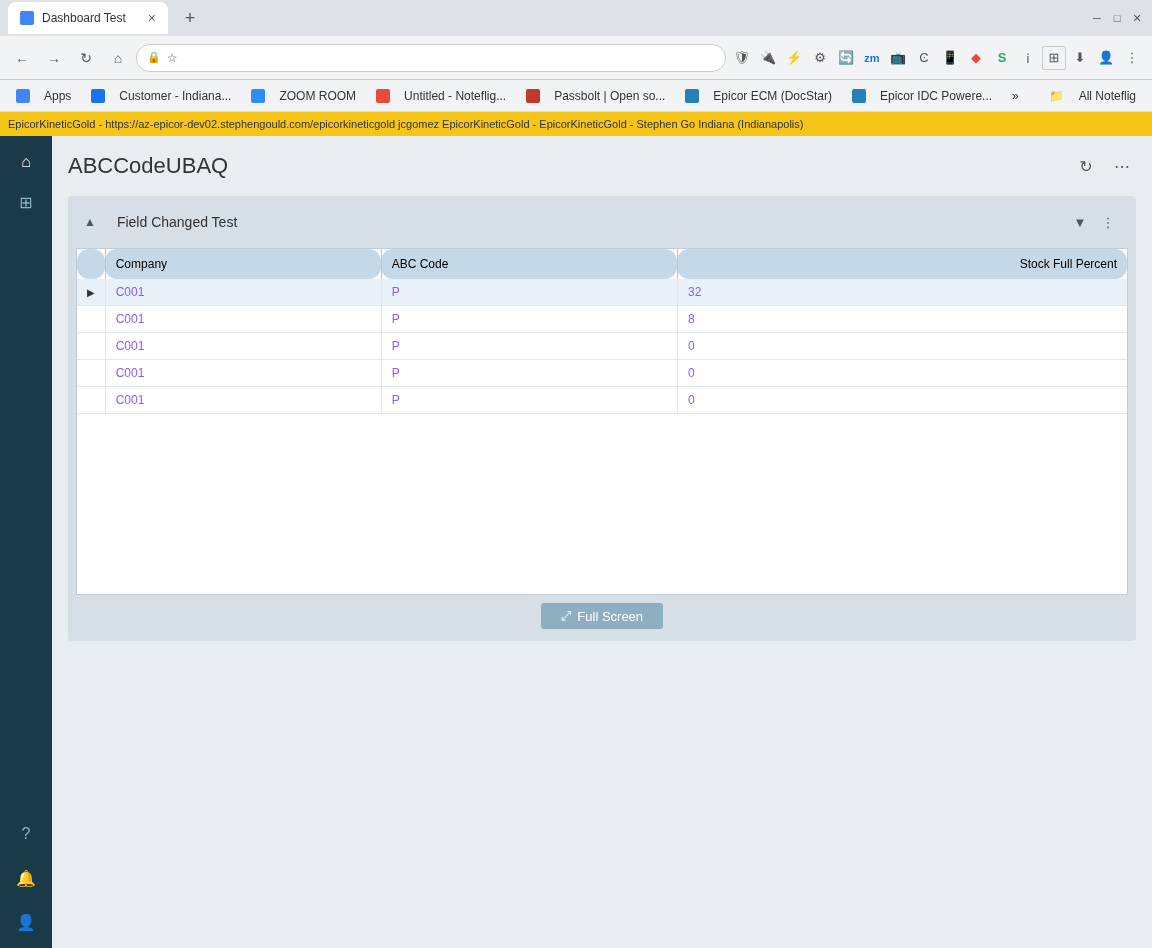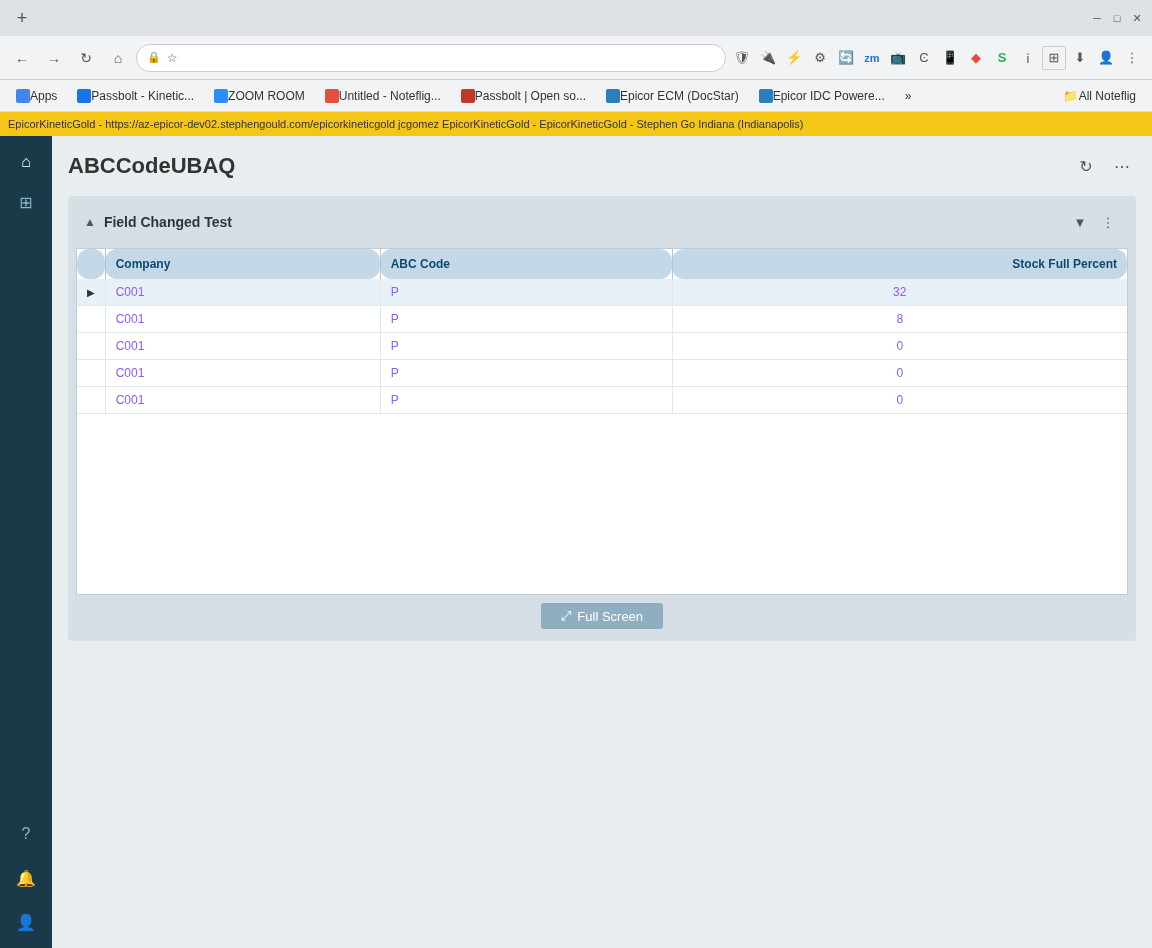--- a/index.html
+++ b/index.html
@@ -17,73 +17,78 @@
     .new-tab-btn { width: 28px; height: 28px; display: flex; align-items: center; justify-content: center; font-size: 18px; color: #555; cursor: pointer; }
 
     .nav-bar { background: #f1f3f4; height: 44px; display: flex; align-items: center; padding: 0 8px; gap: 4px; border-bottom: 1px solid #ccc; }
     .nav-btn { width: 28px; height: 28px; border-radius: 50%; display: flex; align-items: center; justify-content: center; cursor: pointer; color: #555; font-size: 14px; }
     .address-bar { flex: 1; height: 28px; background: #fff; border-radius: 14px; display: flex; align-items: center; padding: 0 10px; gap: 6px; border: 1px solid #ccc; font-size: 12px; color: #333; }
     .address-bar .addr-text { flex: 1; overflow: hidden; text-overflow: ellipsis; white-space: nowrap; }
     .nav-icons { display: flex; gap: 2px; }
     .nav-icon { width: 24px; height: 24px; display: flex; align-items: center; justify-content: center; cursor: pointer; font-size: 13px; color: #555; }
 
     .bookmarks-bar { height: 32px; background: #f1f3f4; display: flex; align-items: center; padding: 0 8px; gap: 4px; border-bottom: 1px solid #ddd; overflow: hidden; }
-    .bookmark-item { display: flex; align-items: center; gap: 0; padding: 3px 8px; border-radius: 4px; cursor: pointer; white-space: nowrap; font-size: 12px; color: #333; }
+    .bookmark-item { display: flex; align-items: center; gap: 14px; padding: 3px 8px; border-radius: 4px; cursor: pointer; white-space: nowrap; font-size: 12px; color: #333; }
     .bm-icon { width: 14px; height: 14px; border-radius: 2px; flex-shrink: 0; }
 
     
     .info-bar { background: #f5c518; height: 24px; display: flex; align-items: center; padding: 0 8px; font-size: 11px; color: #333; gap: 8px; }
 
     
     .app-body { display: flex; flex: 1; overflow: hidden; }
     .sidebar { width: 52px; background: #1a3a4a; display: flex; flex-direction: column; align-items: center; padding: 8px 0; gap: 4px; }
     .sidebar-icon { width: 36px; height: 36px; display: flex; align-items: center; justify-content: center; border-radius: 4px; cursor: pointer; color: #8ab4c4; font-size: 16px; }
     .sidebar-icon.active { color: #fff; }
     .sidebar-bottom { margin-top: auto; display: flex; flex-direction: column; align-items: center; gap: 8px; }
 
     .main-content { flex: 1; background: #e8edf0; padding: 16px; overflow: auto; }
 
     .page-header { display: flex; align-items: center; margin-bottom: 16px; }
-    .page-title { font-size: 22px; font-weight: 700; color: #333; flex: 1; }
+    .page-title { font-size: 22px; font-weight: 400; color: #333; flex: 1; }
     .page-actions { display: flex; gap: 8px; }
     .page-action-btn { width: 28px; height: 28px; display: flex; align-items: center; justify-content: center; cursor: pointer; color: #555; font-size: 16px; }
 
     
     .panel { background: #d6dfe6; border-radius: 4px; padding: 8px; }
     .panel-header { display: flex; align-items: center; padding: 6px 8px; margin-bottom: 8px; }
     .panel-collapse { cursor: pointer; color: #555; margin-right: 8px; font-size: 12px; }
-    .panel-title { font-weight: 700; color: #333; font-size: 14px; flex: 1; }
+    .panel-title { font-weight: 400; color: #333; font-size: 14px; flex: 1; margin-left: 13px; }
     .panel-header-actions { display: flex; gap: 4px; }
     .panel-header-btn { width: 24px; height: 24px; display: flex; align-items: center; justify-content: center; cursor: pointer; color: #555; }
 
     
     .table-container { background: #fff; border: 1px solid #c0cdd6; overflow: hidden; }
     table { width: 100%; border-collapse: collapse; }
     thead tr { background: #c5d8e8; }
-    thead th { padding: 8px 10px; text-align: left; font-weight: 700; font-size: 12px; color: #0c4a6e; border-right: 1px solid #b0c4d4; border-radius: 12px; }
+    thead th { padding: 8px 10px; text-align: left; font-weight: 400; font-size: 12px; color: #000000; border-right: 1px solid #b0c4d4; border-radius: 12px; }
     thead th:last-child { border-right: none; text-align: right; }
     .row-indicator-col { width: 20px; }
     tbody tr { border-bottom: 1px solid #e0e8ee; }
     tbody td { padding: 6px 10px; font-size: 12px; color: #8b5cf6; border-right: 1px solid #e0e8ee; }
-    tbody td:last-child { text-align: center; border-right: none; }
+    tbody td:last-child { text-align: left; border-right: none; }
     .row-indicator { color: #333; font-size: 10px; }
     .selected-row td { background: #e8f0f8; }
 
     .full-screen-bar { display: flex; justify-content: center; padding: 8px 0 4px; }
     .full-screen-btn { background: #8fafc0; color: #fff; border: none; padding: 5px 20px; border-radius: 3px; cursor: pointer; font-size: 13px; display: flex; align-items: center; gap: 6px; }
 
     
     .status-bar { height: 20px; background: #f1f3f4; border-top: 1px solid #ccc; display: flex; align-items: center; justify-content: flex-end; padding: 0 8px; font-size: 11px; color: #555; }
   </style>
 </head>
 <body>
 
 <div class="browser-chrome">
 
   <div class="title-bar">
+    <div class="tab">
+      <div class="tab-icon"></div>
+      <span>Dashboard Test</span>
+      <span class="tab-close">×</span>
+    </div>
     <div class="new-tab-btn">+</div>
     <div class="window-controls">
       <div class="win-btn">─</div>
       <div class="win-btn">□</div>
       <div class="win-btn">✕</div>
     </div>
   </div>
 
   <div class="nav-bar">
     <div class="nav-btn">←</div>
@@ -114,21 +119,21 @@
     </div>
   </div>
 
   <div class="bookmarks-bar">
     <div class="bookmark-item">
       <div class="bm-icon" style="background:#4285f4;"></div>
       <span>Apps</span>
     </div>
     <div class="bookmark-item">
       <div class="bm-icon" style="background:#1a73e8;"></div>
-      <span>Passbolt - Kinetic...</span>
+      <span>Customer - Indiana...</span>
     </div>
     <div class="bookmark-item">
       <div class="bm-icon" style="background:#2d8cff;"></div>
       <span>ZOOM ROOM</span>
     </div>
     <div class="bookmark-item">
       <div class="bm-icon" style="background:#e74c3c;"></div>
       <span>Untitled - Noteflig...</span>
     </div>
     <div class="bookmark-item">

